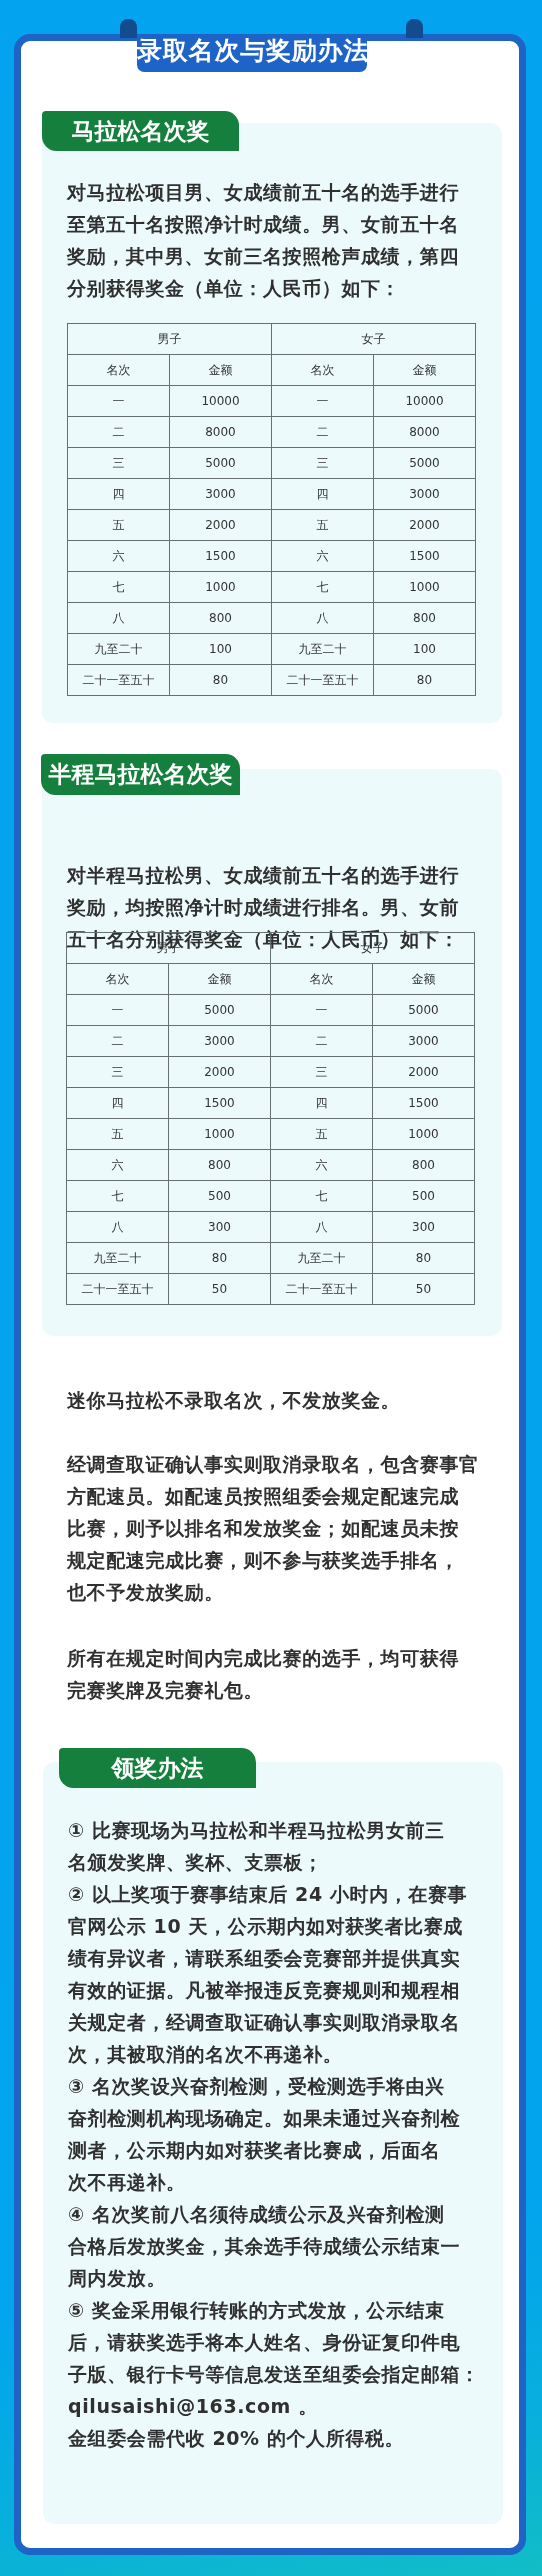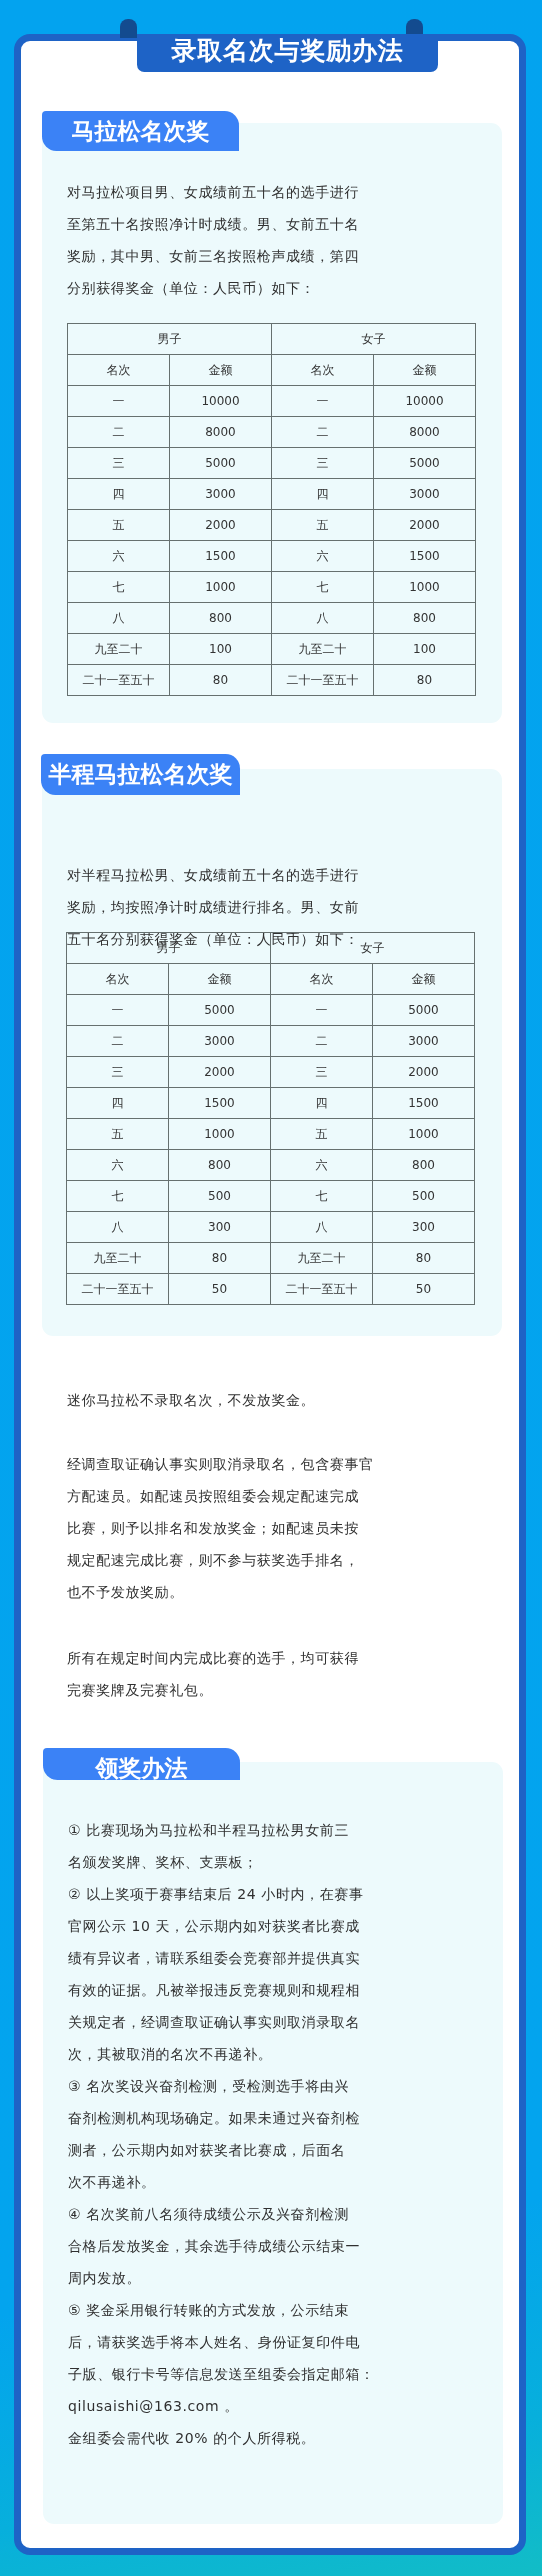--- a/index.html
+++ b/index.html
@@ -23,55 +23,56 @@
   .ribbon-end {
     position: absolute;
     top: 19px;
     width: 17px; height: 19px;
     background: #134b8f;
     border-radius: 8px 8px 0 0;
   }
   .banner {
     position: absolute;
     left: 137px; top: 34px;
-    width: 301px; height: 38px;
+    width: 230px; height: 38px;
     background: #1e63c6;
     border-radius: 0 0 7.2px 7.2px;
     color: #ffffff;
     font-size: 25px;
     font-weight: bold;
     text-align: center;
     line-height: 34px;
     letter-spacing: 0.8px;
     white-space: nowrap;
   }
   .panel {
     position: absolute;
     background: #edfafc;
     border-radius: 11.2px;
   }
   .sec-tab {
     position: absolute;
-    background: #3b82f6;
+    background: #15803d;
     color: #ffffff;
     font-weight: bold;
     font-size: 23px;
     text-align: center;
     border-radius: 4px 14.4px 0 14.4px;
     white-space: nowrap;
     z-index: 2;
   }
   .para {
     position: absolute;
     left: 67px;
-    font-size: 14px;
+    font-size: 19px;
     color: #303030;
     letter-spacing: 0.6px;
     white-space: nowrap;
     z-index: 3;
+    font-weight: bold;
   }
   .para .line {
     display: block;
     height: 32px;
     line-height: 32px;
   }
   table.prize-table {
     position: absolute;
     width: 409px;
     border-collapse: collapse;
@@ -276,21 +277,21 @@
   <span class="line">规定配速完成比赛，则不参与获奖选手排名，</span>
   <span class="line">也不予发放奖励。</span>
 </div>
 
 <div class="para" style="top:1642px;">
   <span class="line">所有在规定时间内完成比赛的选手，均可获得</span>
   <span class="line">完赛奖牌及完赛礼包。</span>
 </div>
 
 <div class="panel" style="left:43px; top:1762px; width:460px; height:762px;"></div>
-<div class="sec-tab" style="left:43px; top:1748px; width:197px; height:32px; line-height:40px;">领奖办法</div>
+<div class="sec-tab" style="left:59px; top:1748px; width:197px; height:40px; line-height:40px;">领奖办法</div>
 
 <div class="para" style="top:1814px; left:68px;">
   <span class="line">① 比赛现场为马拉松和半程马拉松男女前三</span>
   <span class="line">名颁发奖牌、奖杯、支票板；</span>
   <span class="line">② 以上奖项于赛事结束后 24 小时内，在赛事</span>
   <span class="line">官网公示 10 天，公示期内如对获奖者比赛成</span>
   <span class="line">绩有异议者，请联系组委会竞赛部并提供真实</span>
   <span class="line">有效的证据。凡被举报违反竞赛规则和规程相</span>
   <span class="line">关规定者，经调查取证确认事实则取消录取名</span>
   <span class="line">次，其被取消的名次不再递补。</span>

